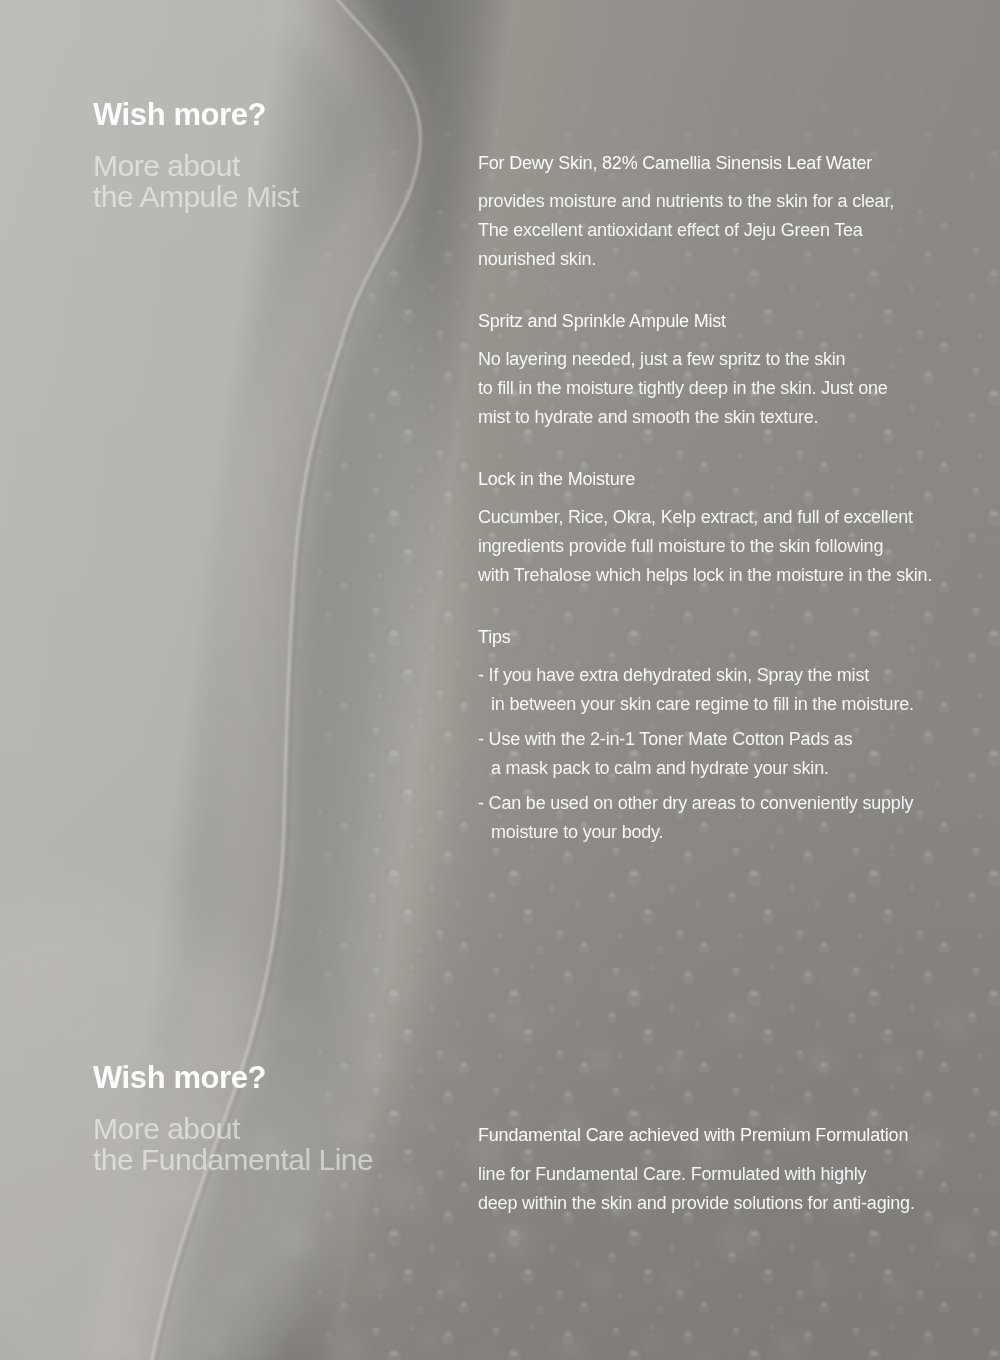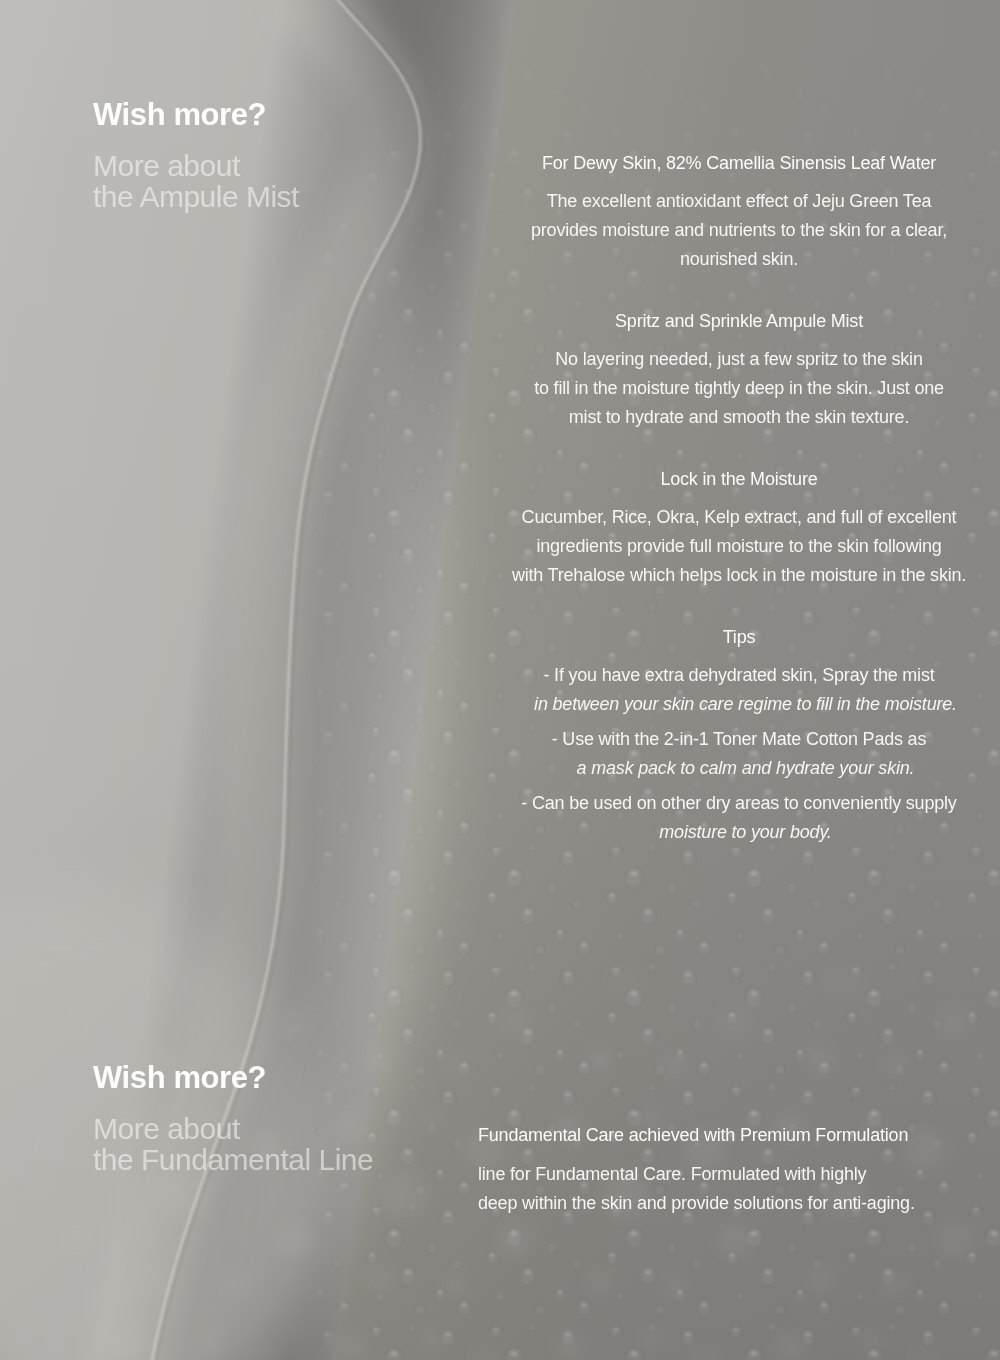--- a/index.html
+++ b/index.html
@@ -18,33 +18,33 @@
   }
   .wish .sub{
     margin-top:16px;font-size:30px;line-height:31px;
     letter-spacing:-0.5px;color:rgba(255,255,255,0.52);font-weight:400;
   }
   .wish-1{left:93px;top:96px;}
   .wish-2{left:93px;top:1059px;}
 
   
   .col{left:478px;width:522px;color:rgba(255,255,255,0.92);}
-  .col-1{top:149px;text-align:center;}
+  .col-1{top:149px;}
   .col-2{top:1121px;}
   .block{margin:0 0 33px 0;}
   .block h2{
     margin:0 0 9px 0;font-weight:400;font-size:18px;line-height:29px;
     letter-spacing:-0.2px;color:rgba(255,255,255,0.97);white-space:nowrap;
   }
   .col-2 .block h2{margin-bottom:10px;}
   .block p{margin:0;}
   .ln{display:block;font-size:18px;line-height:29px;letter-spacing:-0.2px;white-space:nowrap;}
   .tip{margin-top:6px;}
   .tip:first-of-type{margin-top:0;}
-  .tip .cont{padding-left:13px;font-style:italic;}
+  .tip .cont{padding-left:13px;}
 </style>
 </head>
 <body>
 
 <main class="stage">
 
   <svg class="bg" width="1000" height="1360" viewBox="0 0 1000 1360" preserveAspectRatio="none" aria-hidden="true">
     <defs>
       <linearGradient id="gBase" x1="0" y1="0" x2="1" y2="0.18">
         <stop offset="0" stop-color="#b1afac"></stop>
@@ -156,22 +156,22 @@
       <div>More about</div>
       <div>the Ampule Mist</div>
     </div>
   </header>
 
   <div class="layer col col-1">
 
     <section class="block">
       <h2>For Dewy Skin, 82% Camellia Sinensis Leaf Water</h2>
       <p>
+        <span class="ln">provides moisture and nutrients to the skin for a clear,</span>
         <span class="ln">The excellent antioxidant effect of Jeju Green Tea</span>
-        <span class="ln">provides moisture and nutrients to the skin for a clear,</span>
         <span class="ln">nourished skin.</span>
       </p>
     </section>
 
     <section class="block">
       <h2>Spritz and Sprinkle Ampule Mist</h2>
       <p>
         <span class="ln">No layering needed, just a few spritz to the skin</span>
         <span class="ln">to fill in the moisture tightly deep in the skin. Just one</span>
         <span class="ln">mist to hydrate and smooth the skin texture.</span>

